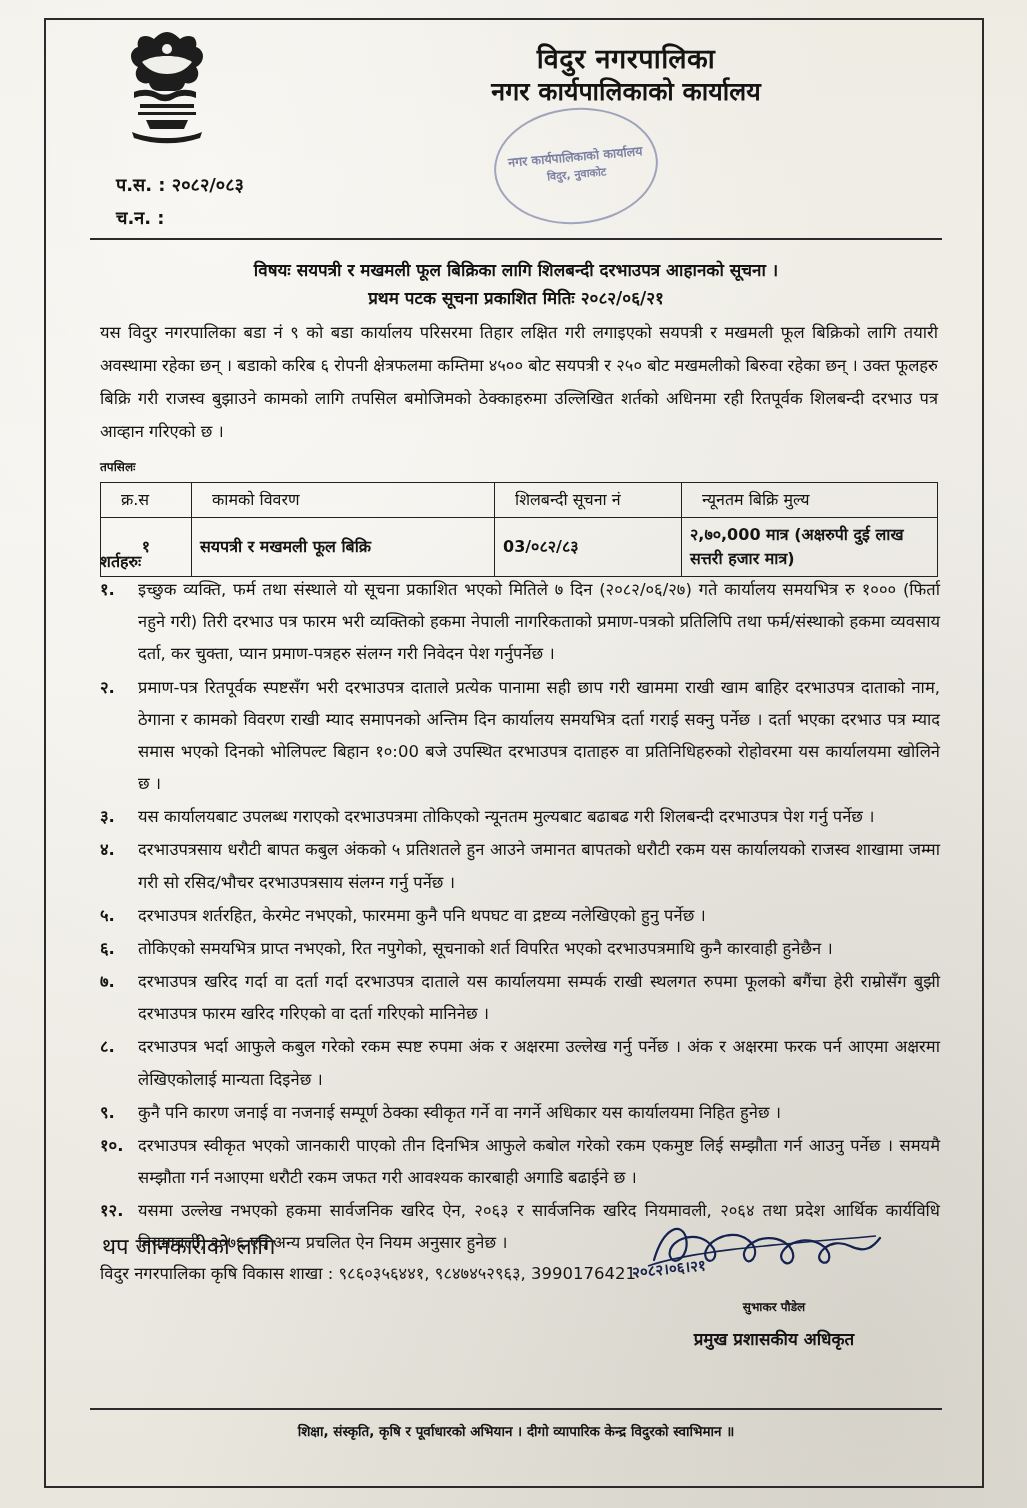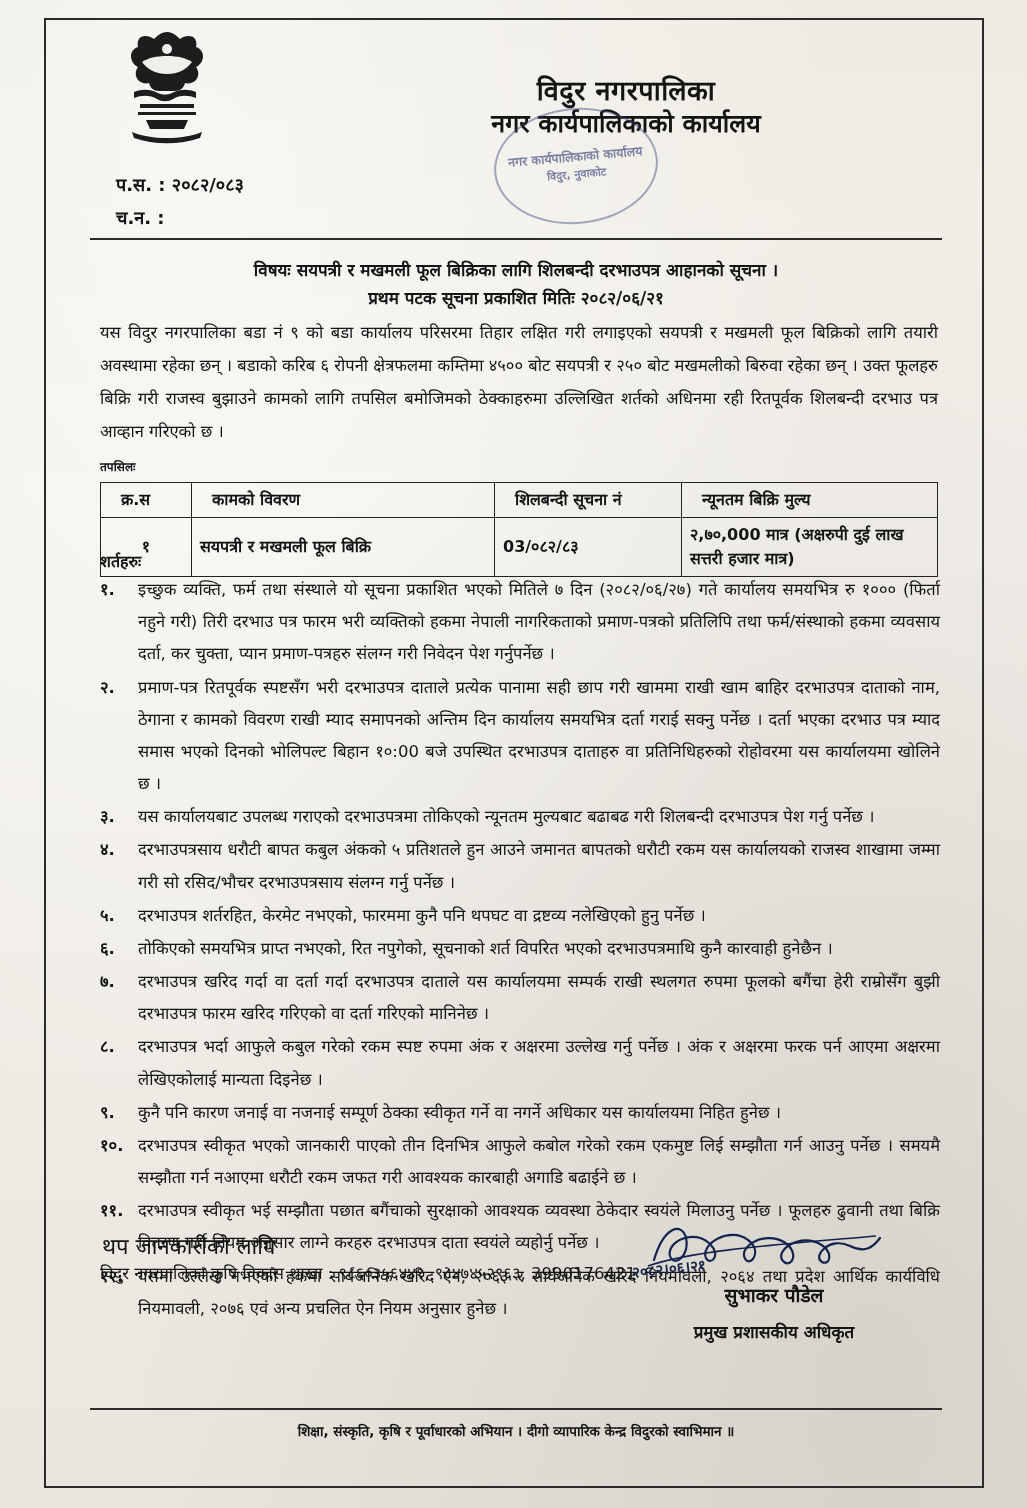--- a/index.html
+++ b/index.html
@@ -51,21 +51,20 @@
     top: 8px;
     width: 110px;
     height: 120px;
   }
   .header-titles {
     position: absolute;
     left: 300px;
     top: 22px;
     width: 560px;
     text-align: center;
-    margin-top: 32px;
   }
   .h-line1 {
     font-size: 27px;
     font-weight: 700;
     letter-spacing: 0.5px;
     line-height: 1.25;
   }
   .h-line2 {
     font-size: 25px;
     font-weight: 700;
@@ -163,21 +162,21 @@
     width: 838px;
     border-collapse: collapse;
     font-size: 16px;
   }
   table.tbl th, table.tbl td {
     border: 1.5px solid #222;
     padding: 5px 8px;
     font-weight: 600;
     line-height: 1.5;
   }
-  table.tbl th { text-align: left; font-weight: 700; padding-left: 20px; }
+  table.tbl th { text-align: left; font-weight: 400; padding-left: 20px; }
   .c0 { width: 62px; text-align: center; }
   .c1 { width: 274px; }
   .c2 { width: 158px; }
   .c3 { }
   td.c0, td.c1, td.c2 { text-align: left; }
   td.c0 { text-align: center; }
 
   .shartha-label {
     position: absolute;
     left: 54px;
@@ -243,23 +242,23 @@
   .sig-date {
     position: absolute;
     left: 8px;
     top: 42px;
     font-size: 15px;
     transform: rotate(-6deg);
     color: #16224a;
     font-weight: 700;
   }
   .sig-name {
-    font-size: 19px;
-    font-weight: 600;
-    margin-top: 4px;
+    font-size: 12px;
+    font-weight: 600;
+    margin-top: 20px;
   }
   .sig-title {
     font-size: 17px;
     font-weight: 600;
     margin-top: 12px;
   }
 
   
   .hr-bottom {
     position: absolute;
@@ -386,24 +385,20 @@
         </div>
         <div class="cond">
           <div class="num">९.</div>
           <div class="txt">कुनै पनि कारण जनाई वा नजनाई सम्पूर्ण ठेक्का स्वीकृत गर्ने वा नगर्ने अधिकार यस कार्यालयमा निहित हुनेछ  ।</div>
         </div>
         <div class="cond">
           <div class="num">१०.</div>
           <div class="txt">दरभाउपत्र स्वीकृत भएको जानकारी पाएको तीन दिनभित्र आफुले कबोल गरेको रकम एकमुष्ट लिई सम्झौता गर्न आउनु पर्नेछ । समयमै सम्झौता गर्न नआएमा धरौटी रकम जफत गरी आवश्यक कारबाही अगाडि बढाईने छ ।</div>
         </div>
         <div class="cond">
-          <div class="num">११.</div>
-          <div class="txt">दरभाउपत्र स्वीकृत भई सम्झौता पछात बगैंचाको सुरक्षाको आवश्यक व्यवस्था ठेकेदार स्वयंले मिलाउनु पर्नेछ । फूलहरु ढुवानी तथा बिक्रि वितरण गर्दा नियम अनुसार लाग्ने करहरु दरभाउपत्र दाता स्वयंले व्यहोर्नु पर्नेछ ।</div>
-        </div>
-        <div class="cond">
           <div class="num">१२.</div>
           <div class="txt">यसमा उल्लेख नभएको हकमा सार्वजनिक खरिद ऐन, २०६३ र सार्वजनिक खरिद नियमावली, २०६४ तथा प्रदेश आर्थिक कार्यविधि नियमावली, २०७६ एवं अन्य प्रचलित ऐन नियम अनुसार हुनेछ ।</div>
         </div>
       </div>
 
       <div class="more-info">थप जानकारीको लागि</div>
       <div class="contact-line">विदुर नगरपालिका कृषि विकास शाखा : ९८६०३५६४४१,  ९८४७४५२९६३, 3990176421</div>
 
       <div class="sig-wrap">
         <div class="sig-scribble">

